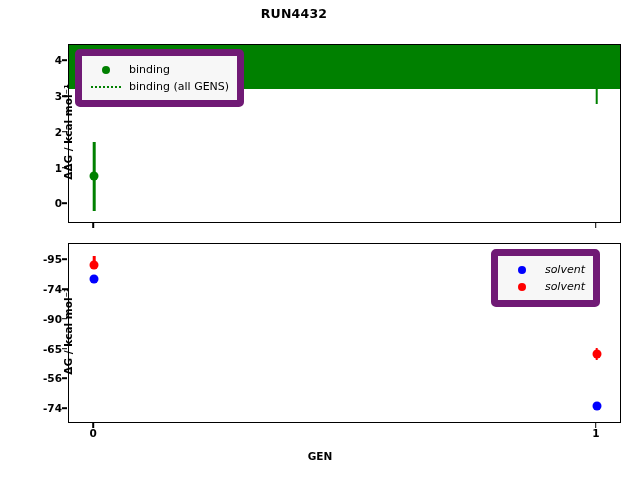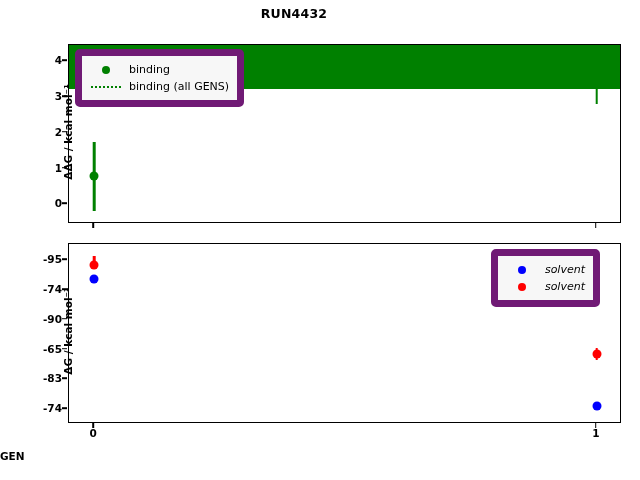--- a/index.html
+++ b/index.html
@@ -103,21 +103,21 @@
     font-weight: bold;
     color: #000000;
     white-space: nowrap;
     text-align: center;
   }
   .xlabel {
     position: absolute;
     left: 0;
     top: 450px;
     width: 640px;
-    text-align: left;
+    text-align: center;
     font-size: 10.5px;
     font-weight: bold;
     color: #000000;
   }
 
   
   .band {
     position: absolute;
     left: 0;
     width: 100%;
@@ -250,21 +250,21 @@
         <span class="legend-key">
           <span class="legend-dot" id="lg-bot-dot2" style="background: rgb(255, 0, 0);"></span>
         </span>
         <span class="legend-label">solvent</span>
       </div>
     </div>
     </div>
 
   <div class="ytick-col" id="yticks-bot">
       <div class="ytick" style="top: 408.124px;">-74</div>
-      <div class="ytick" style="top: 378.372px;">-83</div>
+      <div class="ytick" style="top: 378.372px;">-56</div>
       <div class="ytick" style="top: 348.62px;">-65</div>
       <div class="ytick" style="top: 318.868px; text-align: center;">-90</div>
       <div class="ytick" style="top: 289.116px;">-74</div>
       <div class="ytick" style="top: 259.364px;">-95</div>
     </div>
   <div id="ytickmarks-bot">
       <div class="ytickmark" style="top: 408.124px;"></div>
       <div class="ytickmark" style="top: 378.372px;"></div>
       <div class="ytickmark" style="top: 348.62px;"></div>
       <div class="ytickmark" style="top: 318.868px;"></div>

